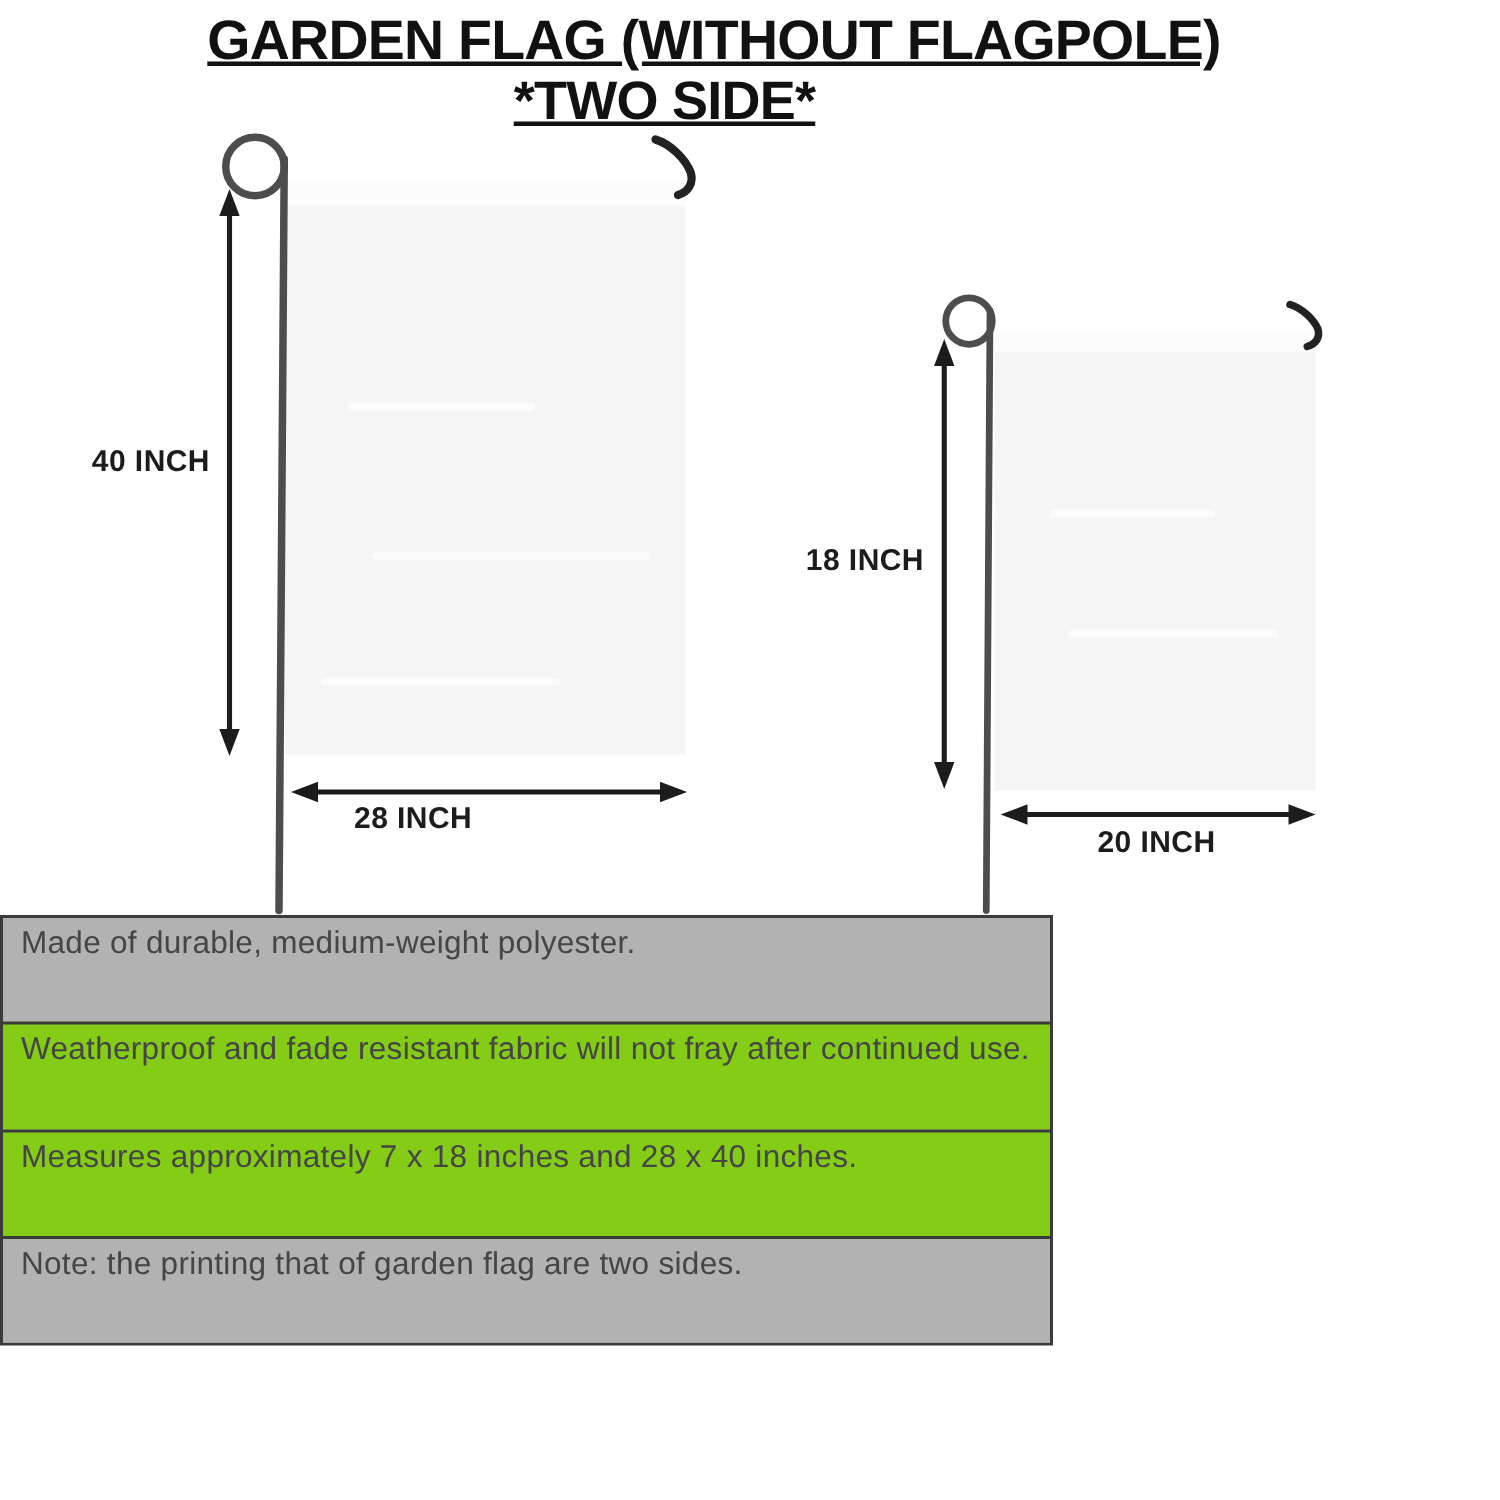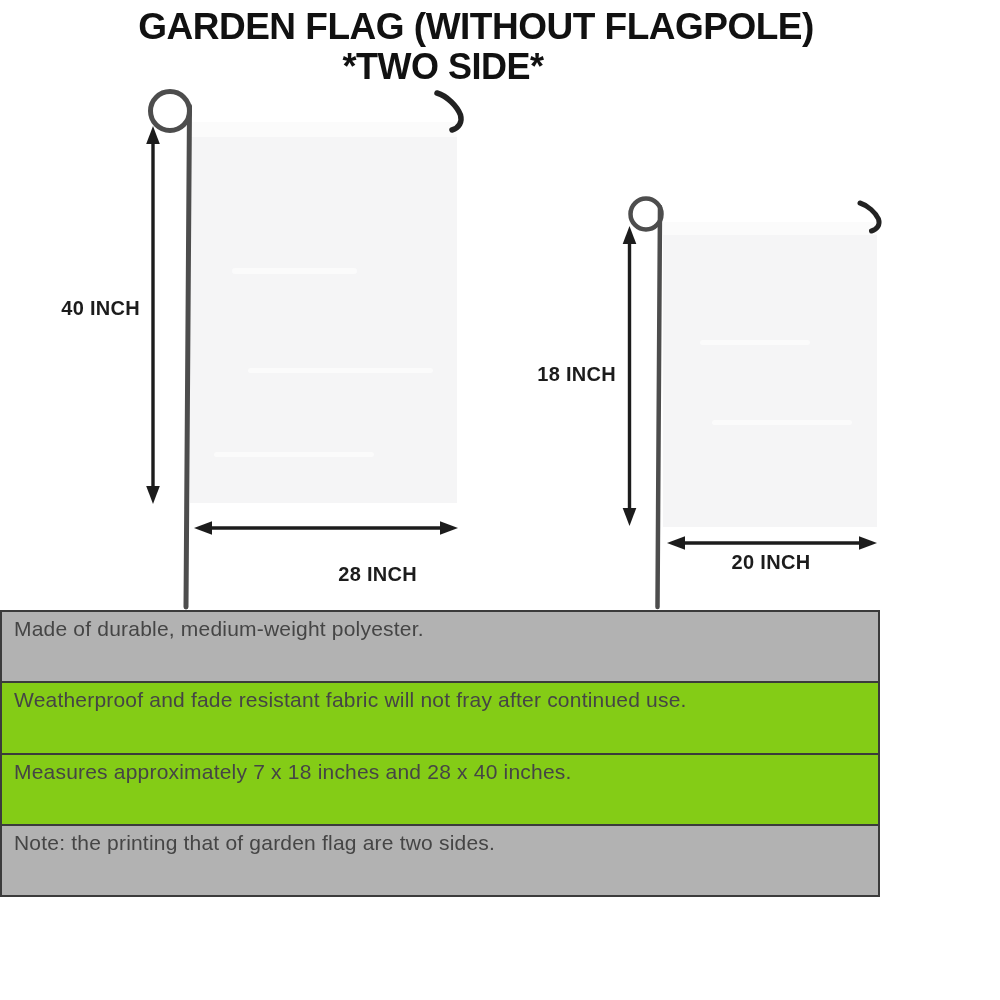--- a/index.html
+++ b/index.html
@@ -12,46 +12,46 @@
     --text-dark:#454545;
     --title-ink:#111111;
   }
   html,body{margin:0;padding:0;}
   body{
     width:1000px;height:1000px;position:relative;background:#ffffff;
     font-family:"Liberation Sans", sans-serif;overflow:hidden;
   }
   .title-block{
     position:absolute;top:6px;left:0;width:952px;text-align:center;
-    color:var(--title-ink);font-weight:800;
+    color:var(--title-ink);font-weight:800;text-decoration:underline;
   }
   .title-line1{font-size:37px;line-height:42px;letter-spacing:-0.5px;}
   .title-line2{font-size:36px;line-height:38px;letter-spacing:-0.5px;transform:translateX(-33px);}
   .diagram-svg{position:absolute;top:0;left:0;}
   .pole{stroke:var(--pole);stroke-width:5;fill:none;stroke-linecap:round;}
   .pole.small{stroke-width:4.5;}
   .loop{stroke:var(--pole);stroke-width:5;fill:none;}
   .loop.small{stroke-width:4.5;}
   .hook{stroke:#222222;stroke-width:5.5;fill:none;stroke-linecap:round;stroke-linejoin:round;}
   .hook.small{stroke-width:5;}
   .flag-rect{fill:var(--flag-fill);}
   .flag-sleeve{fill:var(--flag-sleeve);}
   .flag-streak{fill:#fdfdfd;opacity:.65;}
   .arrow-shaft{stroke:var(--ink);stroke-width:3.4;}
   .arrow-head{fill:var(--ink);}
   .dim-label{
     position:absolute;color:var(--ink);font-weight:700;font-size:20px;
     letter-spacing:0.3px;white-space:nowrap;
   }
   .lbl-40{left:20px;top:297px;width:120px;text-align:right;}
-  .lbl-28{left:257px;top:535px;width:160px;text-align:right;margin-top:28px;}
+  .lbl-28{left:236px;top:535px;width:160px;text-align:left;}
   .lbl-18{left:496px;top:343px;width:120px;text-align:right;margin-top:20px;}
   .lbl-12{left:691px;top:551px;width:160px;text-align:center;}
   .features-table{
-    position:absolute;left:0;top:610px;width:880px;height:287px;
+    position:absolute;left:0;top:610px;width:702px;height:287px;
     border:2px solid var(--table-border);box-sizing:border-box;
     display:flex;flex-direction:column;background:#ffffff;
   }
   .feature-row{
     flex:1;display:flex;align-items:flex-start;box-sizing:border-box;
     padding:5px 12px;font-size:21px;color:var(--text-dark);
     letter-spacing:0.2px;background:#ffffff;
   }
   .feature-row + .feature-row{border-top:2px solid var(--table-border);}
   .feature-row.gray{background:var(--row-gray);}

